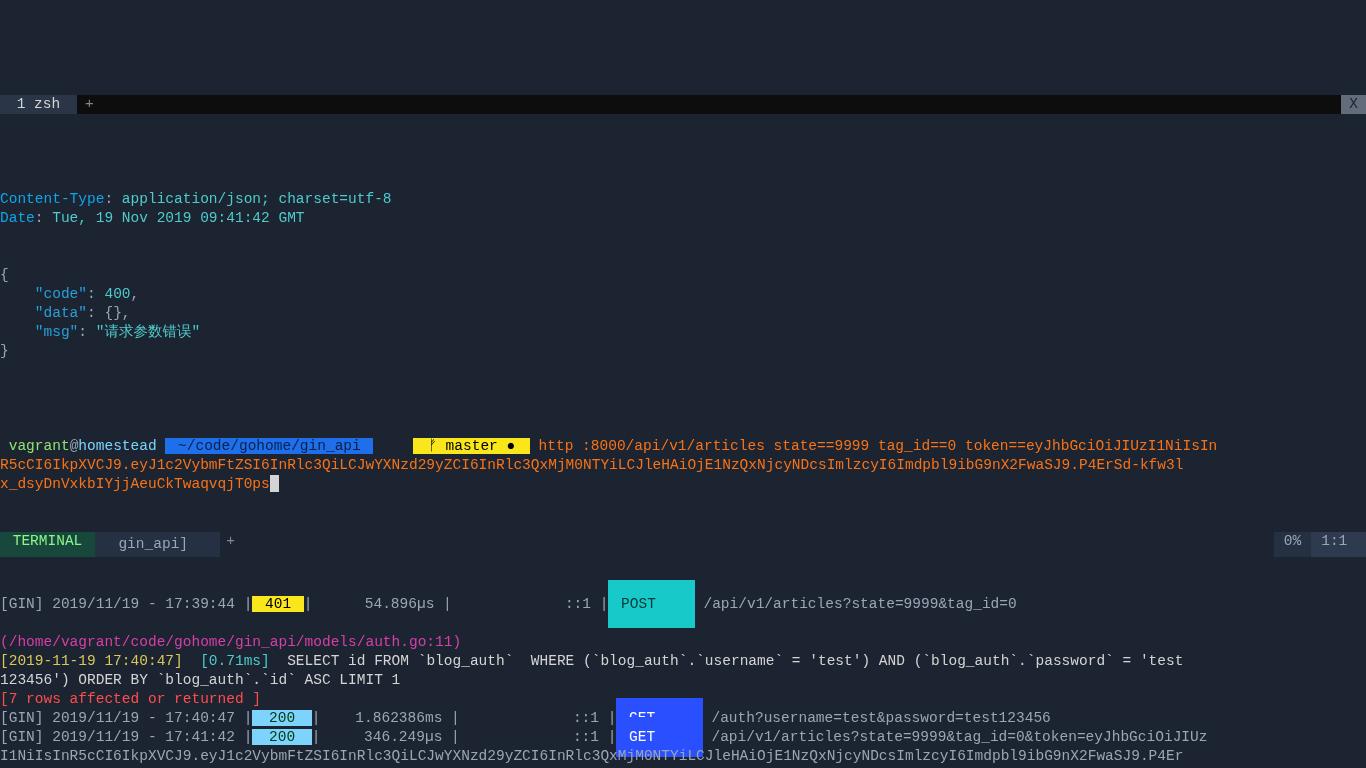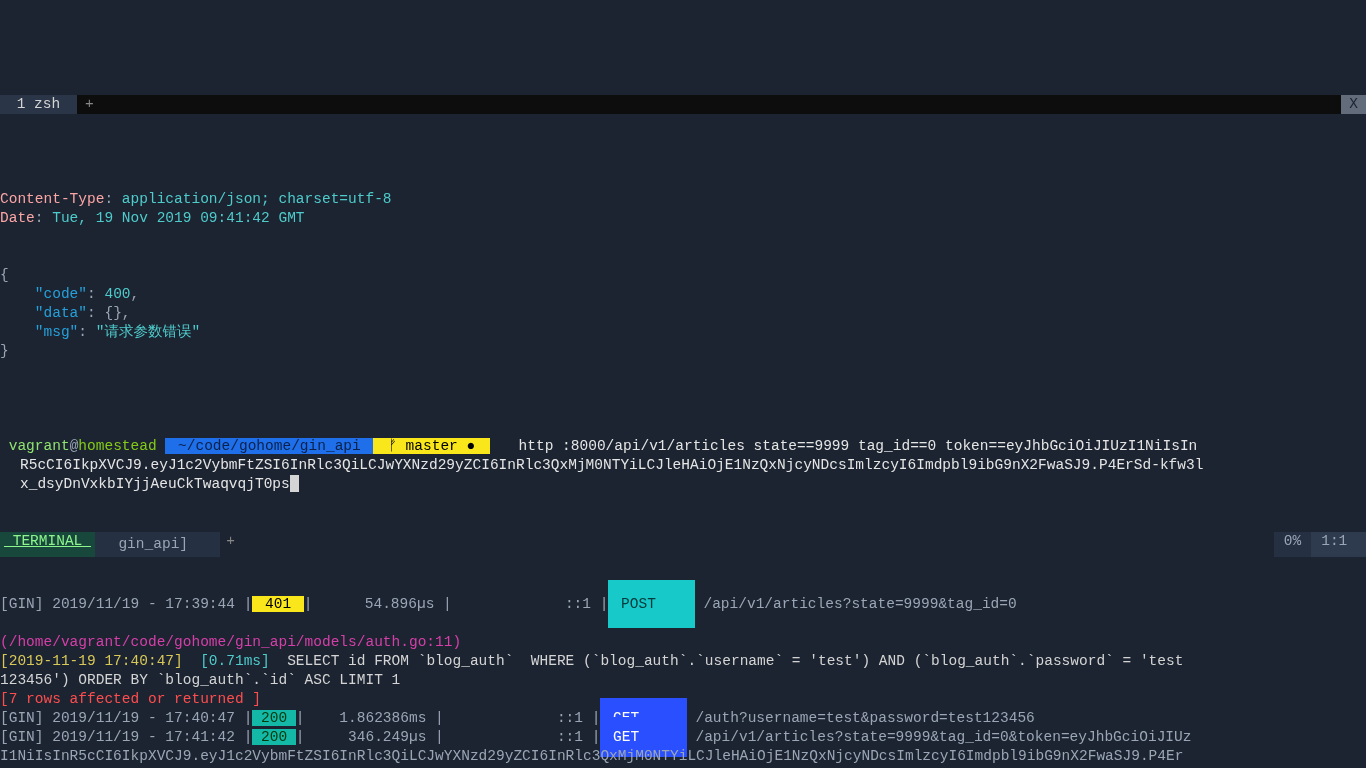--- a/index.html
+++ b/index.html
@@ -12,45 +12,45 @@
   width: 1366px;
   height: 768px;
   overflow: hidden;
   white-space: pre;
 }
 .tabbar { background: #0d0d0d; height: 19px; display: flex; align-items: center; }
 .tab-active { background: #2a3547; color: #d4d4d4; padding: 0 8px; }
 .tab-plus { color: #888; padding: 0 8px; }
 .tabbar-close { margin-left: auto; background: #636c7a; color: #1c2431; padding: 0 8px; }
 
-.hdr-key { color: #fca5a5; }
+.hdr-key { color: #0ea5e9; }
 .hdr-val { color: #4ecbcb; }
 .json-key { color: #26a0da; }
 .json-num { color: #4ecbcb; }
 .json-str-cn { color: #4ecbcb; }
 
 .prompt-line { }
 .seg-user { color: #91e470; }
-.seg-host { color: #84cc16; }
+.seg-host { color: #7dd3fc; }
 .seg-path { background: #1f6feb; color: #0a214a; padding: 0 4px; }
-.seg-branch { background: #f9e71c; color: #000; padding: 0 6px; }
-.seg-cmd { color: #e5e5e5; margin-left: 20px; }
+.seg-branch { background: #f9e71c; color: #000; padding: 0 6px; margin-left: 40px; }
+.seg-cmd { color: #f97316; }
 .cursor { background: #d4d4d4; display:inline-block; width:9px; height:17px; vertical-align: text-bottom;}
 
 .pane-status { display:flex; }
-.pane-status .label { background: #18483b; color: #8cf58c; padding: 0 4px; text-decoration: underline;}
+.pane-status .label { background: #18483b; color: #8cf58c; padding: 0 4px;}
 .pane-status .ident { background: #253043; color: #9aa6b5; padding: 3px 6px;}
 .pane-status .plus { color: #888; padding: 0 6px;}
 .pane-status .right { margin-left:auto; display:flex;}
 .pane-status .pct { background: #253043; color: #9aa6b5; padding: 0 10px;}
 .pane-status .pos { background: #2e3a4e; color: #9aa6b5; padding: 0 10px;}
 
 .grey { color: #9aa6b5; }
 .code401 { background: #f9e71c; color: #000; padding: 0 4px; margin-top: 37px;}
-.code200 { background: #14b8a6; color: #003a0d; padding: 0 0;}
+.code200 { background: #7dd3fc; color: #003a0d; padding: 0 8px;}
 .methpost { background: #18c9c9; color: #003a3a; padding: 16px 4px;}
 .methget  { background: #2a4fff; color: #fff; padding: 12px 4px; font-family: Liberation Mono, monospace;}
 .path-magenta { color: #d63fa9; margin-top: 31px; }
 .ts-yellow { color: #d8c857; }
 .ms-brackets { color: #4ecbcb; }
 .sql { color: #d4d4d4; }
 .rows-red { color: #ff4d4d; }
 </style>
 </head>
 <body>

